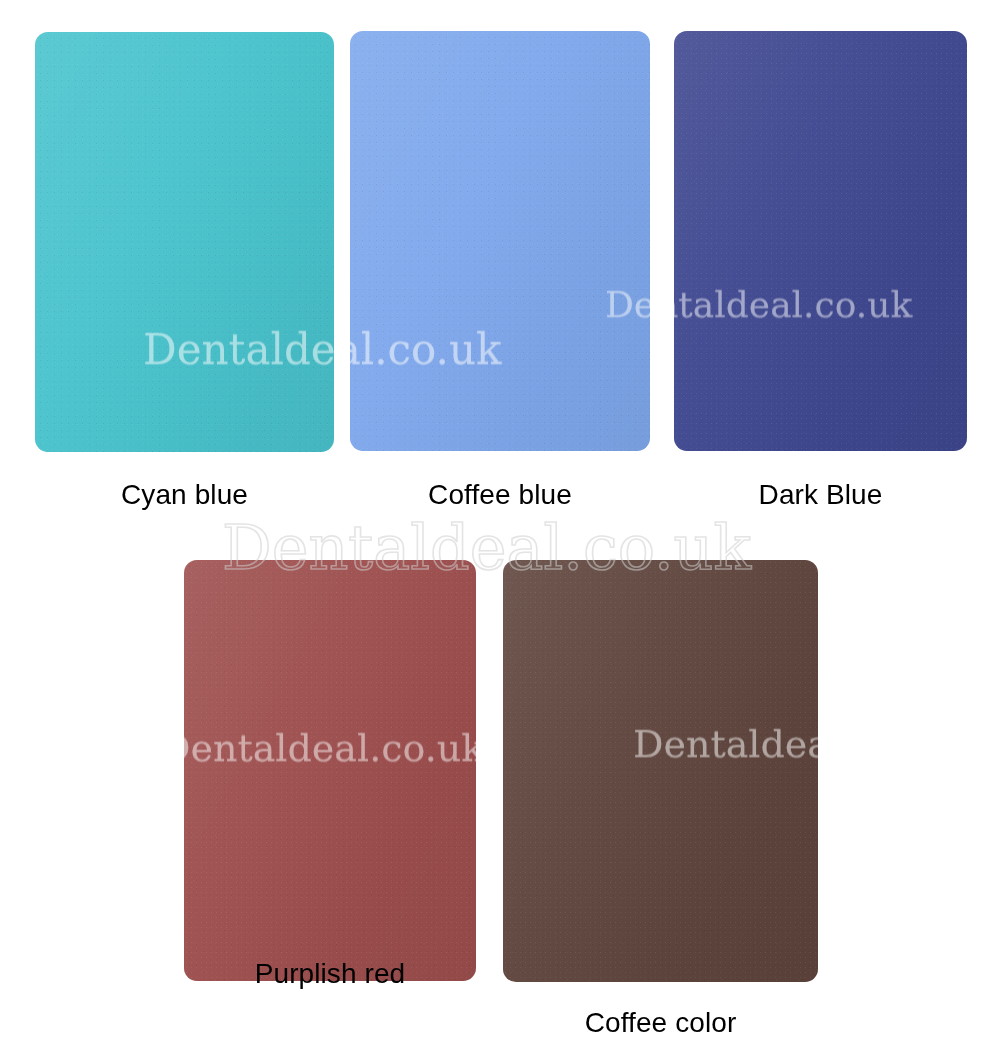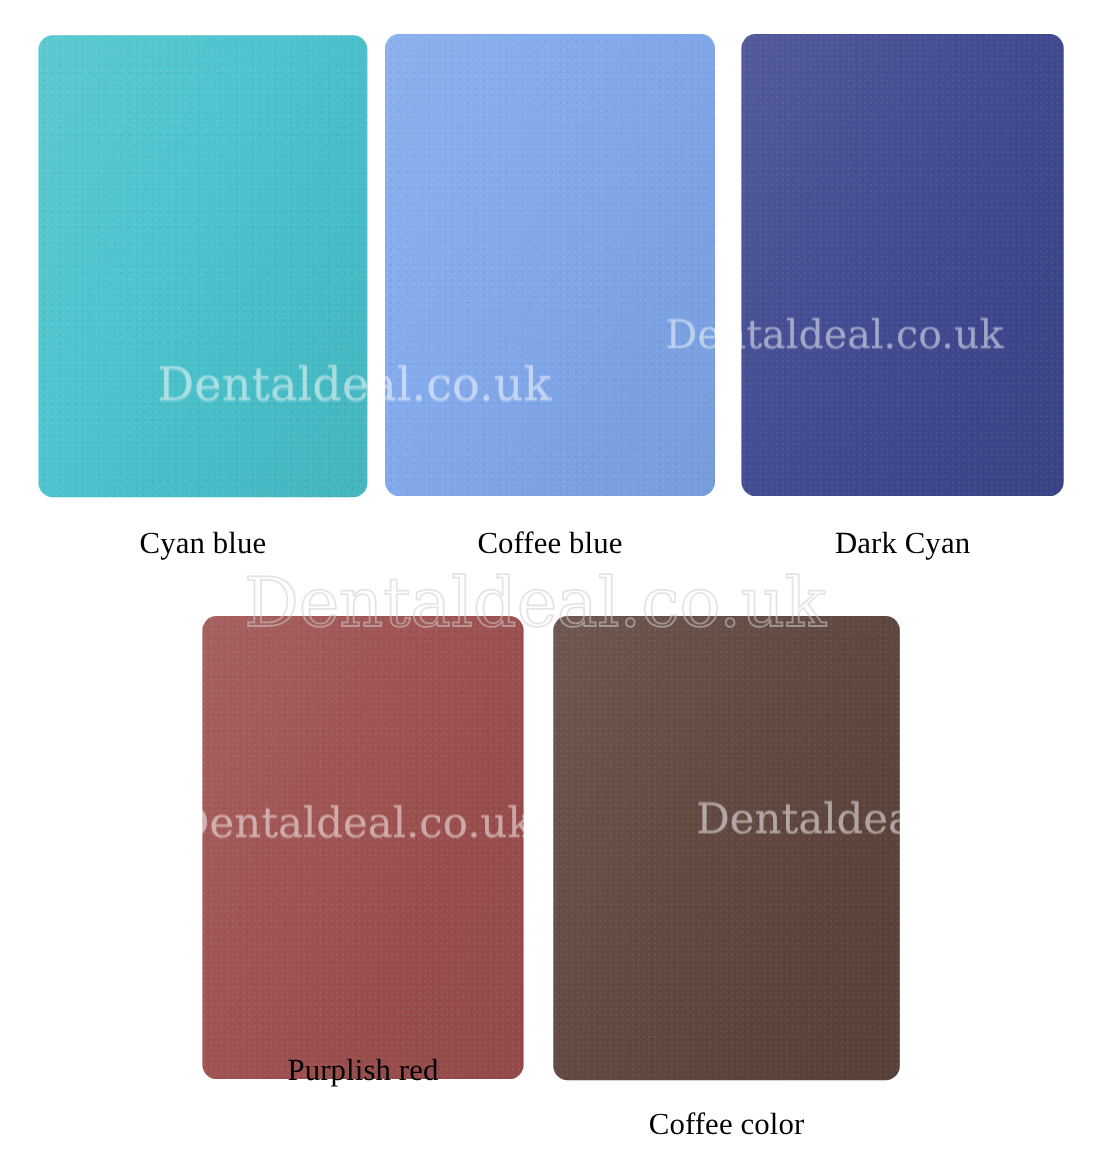--- a/index.html
+++ b/index.html
@@ -61,21 +61,21 @@
   #swatch-purplishred{ left: 184px; top: 560px; width: 292px; height: 421px; }
   #swatch-coffee     { left: 503px; top: 560px; width: 315px; height: 422px; }
 
   
   .caption {
     position: absolute;
     text-align: center;
     color: #000000;
     font-size: 28px;
     line-height: 32px;
-    font-family: Liberation Serif, serif;
+    font-family: Liberation Sans, sans-serif;
     white-space: nowrap;
     letter-spacing: .1px;
   }
   #caption-cyan        { left: 35px;  top: 479px; width: 299px; }
   #caption-lightblue   { left: 350px; top: 479px; width: 300px; }
   #caption-darkblue    { left: 674px; top: 479px; width: 293px; }
   #caption-purplishred { left: 184px; top: 958px; width: 292px; }
   #caption-coffee      { left: 503px; top: 1007px; width: 315px; }
 
   
@@ -133,17 +133,17 @@
   </div>
 
   <div class="watermark" id="watermark-1">Dentaldeal.co.uk</div>
   <div class="watermark" id="watermark-2">Dentaldeal.co.uk</div>
   <div class="watermark" id="watermark-3">Dentaldeal.co.uk</div>
   <div class="watermark" id="watermark-4">Dentaldeal.co.uk</div>
   <div class="watermark" id="watermark-5">Dentaldeal.co.uk</div>
 
   <div class="caption" id="caption-cyan">Cyan blue</div>
   <div class="caption" id="caption-lightblue">Coffee blue</div>
-  <div class="caption" id="caption-darkblue">Dark Cyan</div>
+  <div class="caption" id="caption-darkblue">Dark Blue</div>
   <div class="caption" id="caption-purplishred">Purplish red</div>
   <div class="caption" id="caption-coffee">Coffee color</div>
 
 </div>
 
 </body></html>

